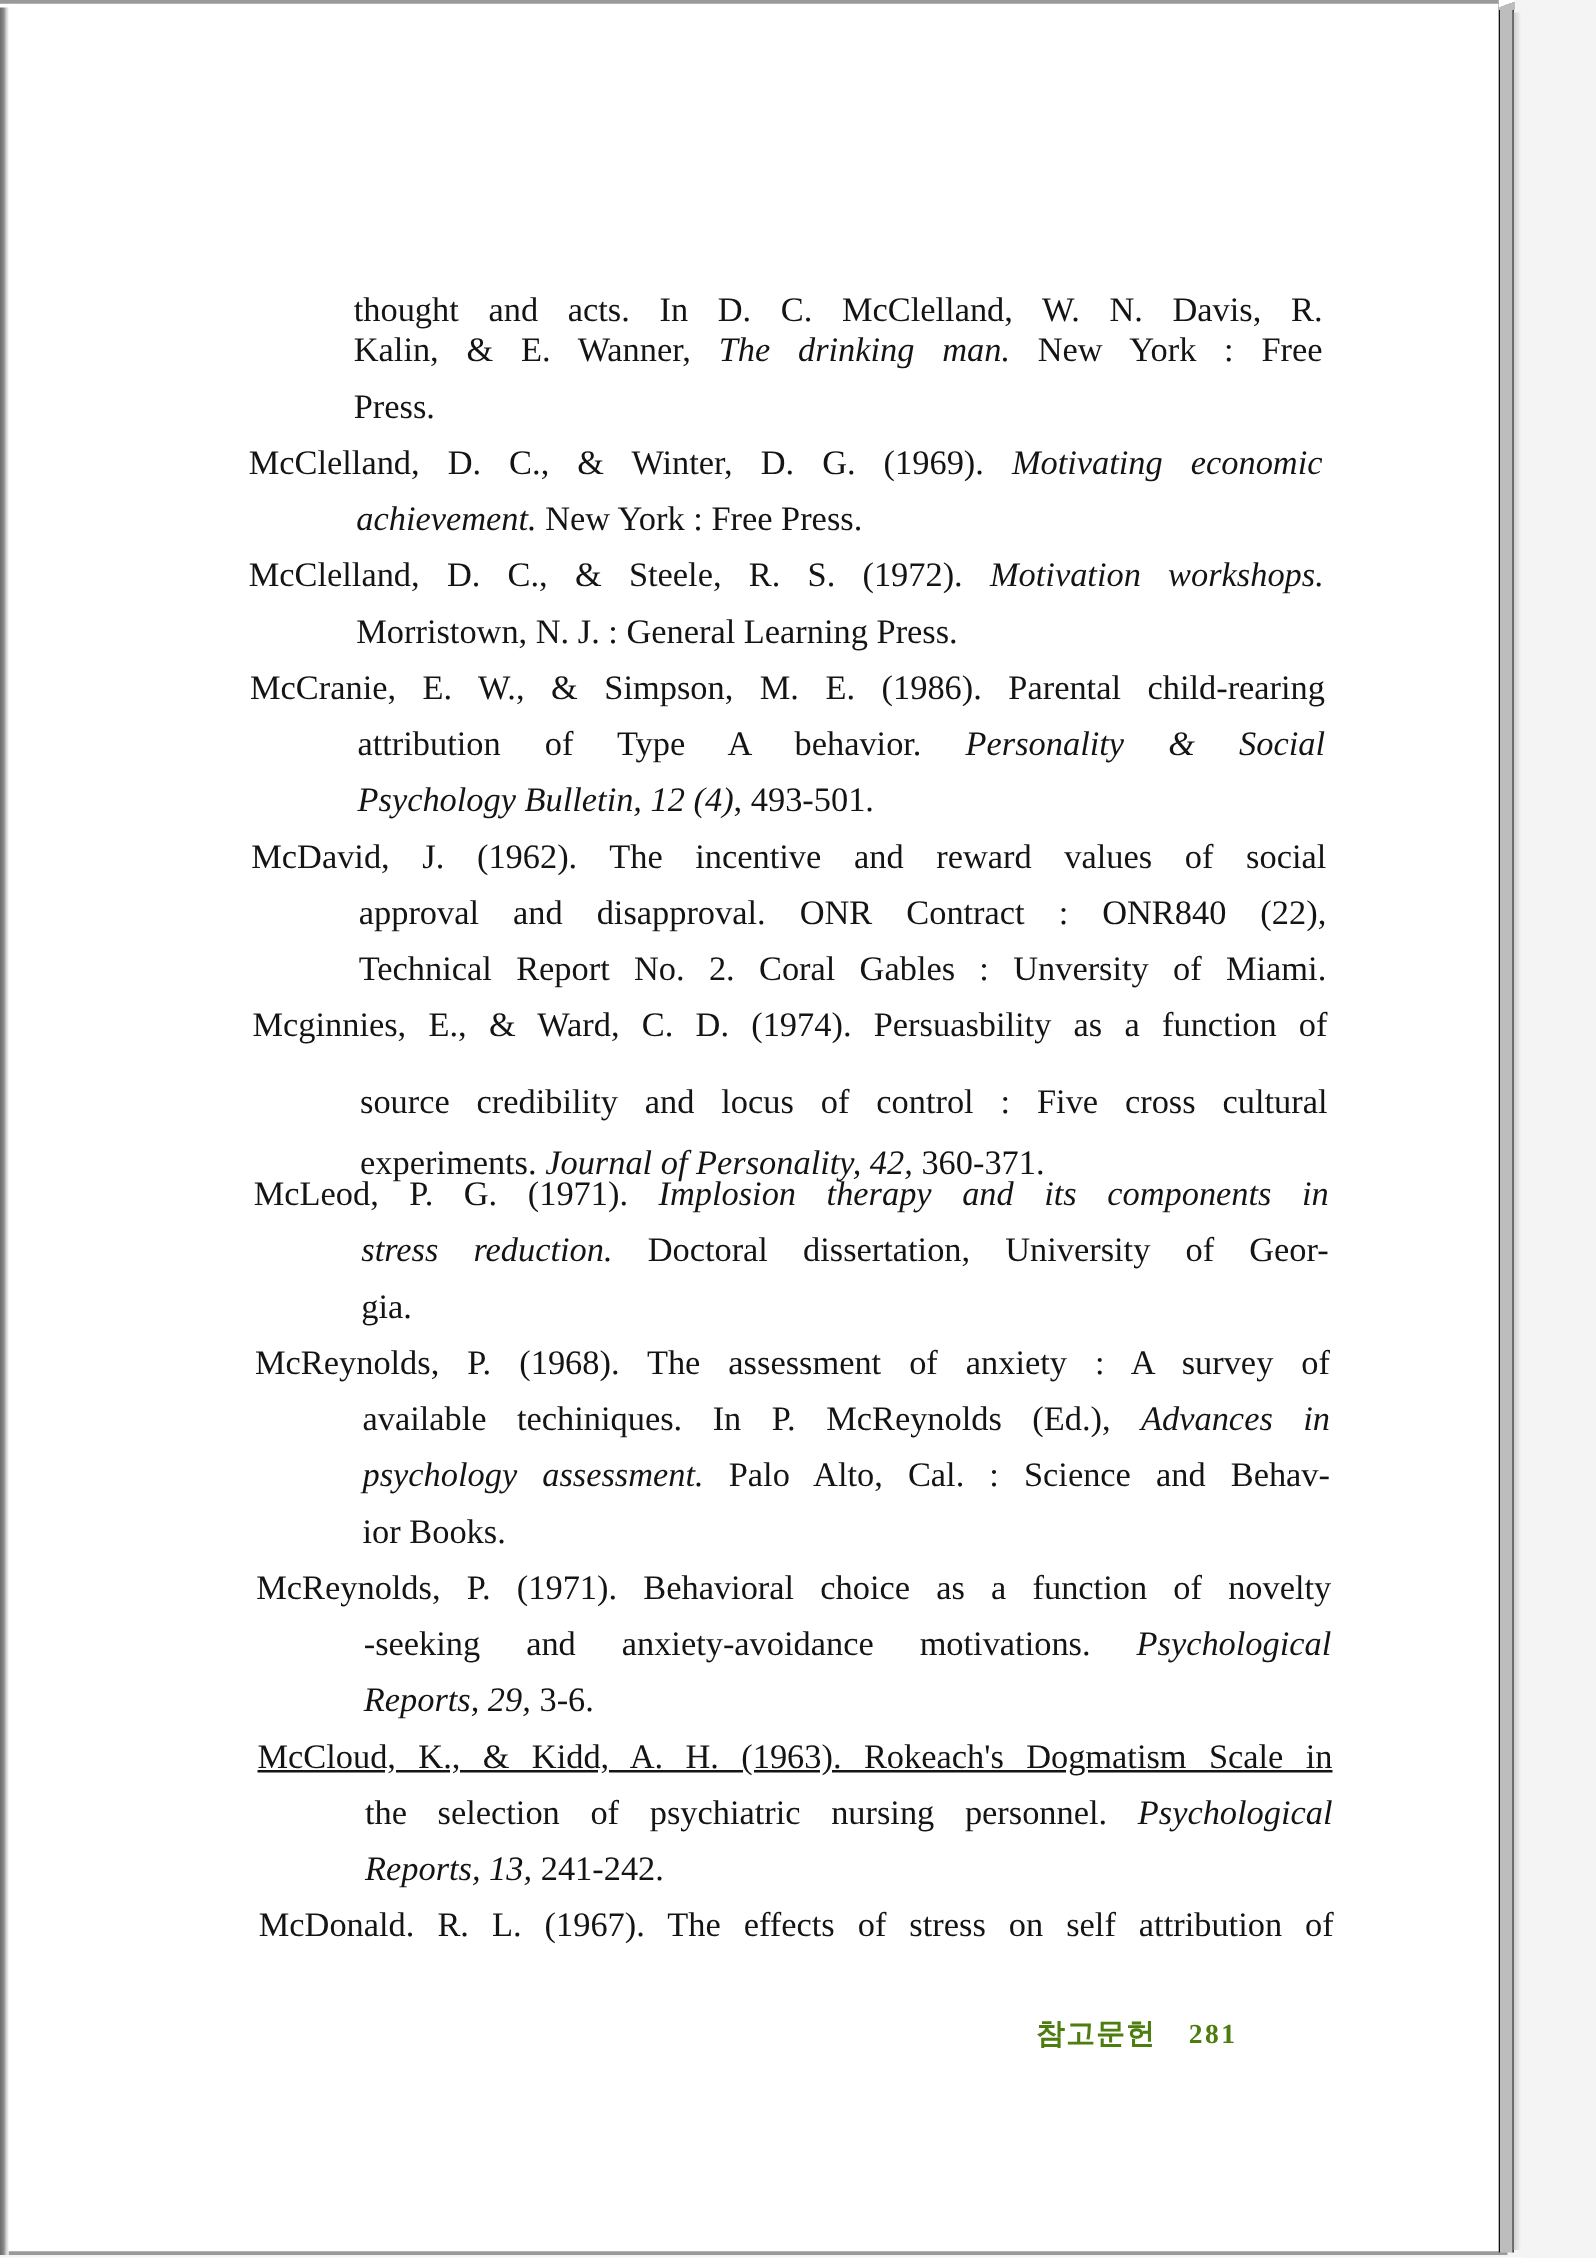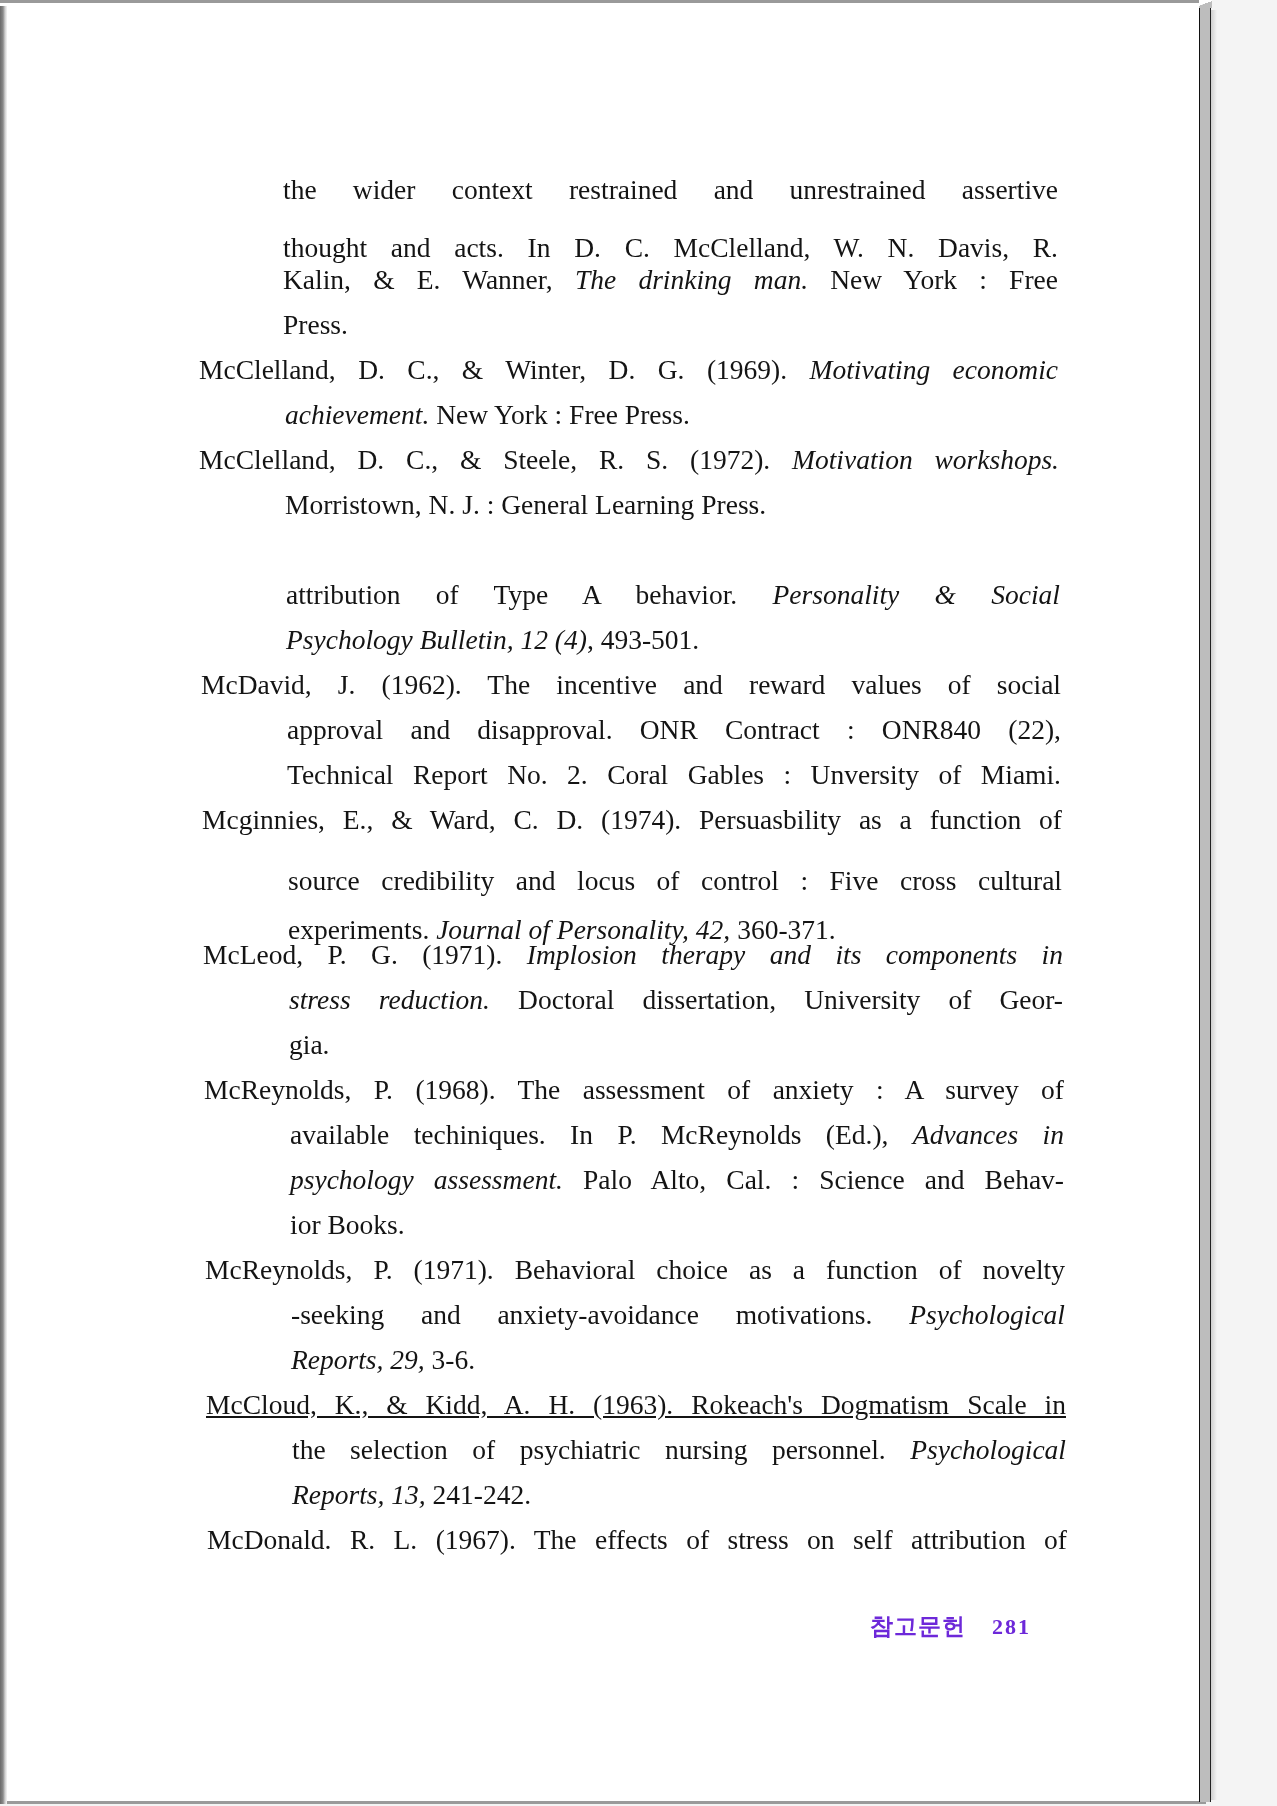--- a/index.html
+++ b/index.html
@@ -82,23 +82,23 @@
     .line.justify {
       text-align: justify;
       text-align-last: justify;
       white-space: normal;
     }
     .line i { font-style: italic; }
 
     .footer {
       position: absolute;
       top: 1608px;
-      left: 870px;
+      left: 829px;
       font-size: 26px;
-      color: #6d28d9;
+      color: #4d7c0f;
       white-space: nowrap;
     }
     .footer .section {
       font-family: "DejaVu Sans", sans-serif;
       font-weight: bold;
       font-size: 23px;
       letter-spacing: 1px;
     }
     .footer .pageno {
       margin-left: 26px;
@@ -109,31 +109,31 @@
     }
   </style>
 </head>
 <body>
 
 <div class="page">
   <div class="left-edge"></div>
 
   <div class="refs">
 
-    <div class="line justify" style="left:283px;top:170px;width:775px;">the wider context restrained and unrestrained assertive</div>
     <div class="line justify" style="left:283px;top:228px;width:775px;">thought and acts. In D. C. McClelland, W. N. Davis, R.</div>
     <div class="line justify" style="left:283px;top:260px;width:775px;"><span>Kalin, &amp; E. Wanner, </span><i>The drinking man.</i><span> New York : Free</span></div>
     <div class="line" style="left:283px;top:305px;">Press.</div>
 
     <div class="line justify" style="left:199px;top:350px;width:859px;"><span>McClelland, D. C., &amp; Winter, D. G. (1969). </span><i>Motivating economic</i></div>
     <div class="line" style="left:285px;top:395px;"><i>achievement.</i><span> New York : Free Press.</span></div>
 
     <div class="line justify" style="left:199px;top:440px;width:860px;"><span>McClelland, D. C., &amp; Steele, R. S. (1972). </span><i>Motivation workshops.</i></div>
     <div class="line" style="left:285px;top:485px;">Morristown, N. J. : General Learning Press.</div>
 
+    <div class="line justify" style="left:200px;top:530px;width:860px;">McCranie, E. W., &amp; Simpson, M. E. (1986). Parental child-rearing</div>
     <div class="line justify" style="left:286px;top:575px;width:774px;"><span>attribution of Type A behavior. </span><i>Personality &amp; Social</i></div>
     <div class="line" style="left:286px;top:620px;"><i>Psychology Bulletin, 12 (4)</i><span>, 493-501.</span></div>
 
     <div class="line justify" style="left:201px;top:665px;width:860px;">McDavid, J. (1962). The incentive and reward values of social</div>
     <div class="line justify" style="left:287px;top:710px;width:774px;">approval and disapproval. ONR Contract : ONR840 (22),</div>
     <div class="line justify" style="left:287px;top:755px;width:774px;">Technical Report No. 2. Coral Gables : Unversity of Miami.</div>
 
     <div class="line justify" style="left:202px;top:800px;width:860px;">Mcginnies, E., &amp; Ward, C. D. (1974). Persuasbility as a function of</div>
     <div class="line justify" style="left:288px;top:845px;width:774px;margin-top:16px;">source credibility and locus of control : Five cross cultural</div>
     <div class="line" style="left:288px;top:890px;margin-top:20px;"><span>experiments. </span><i>Journal of Personality, 42,</i><span> 360-371.</span></div>

